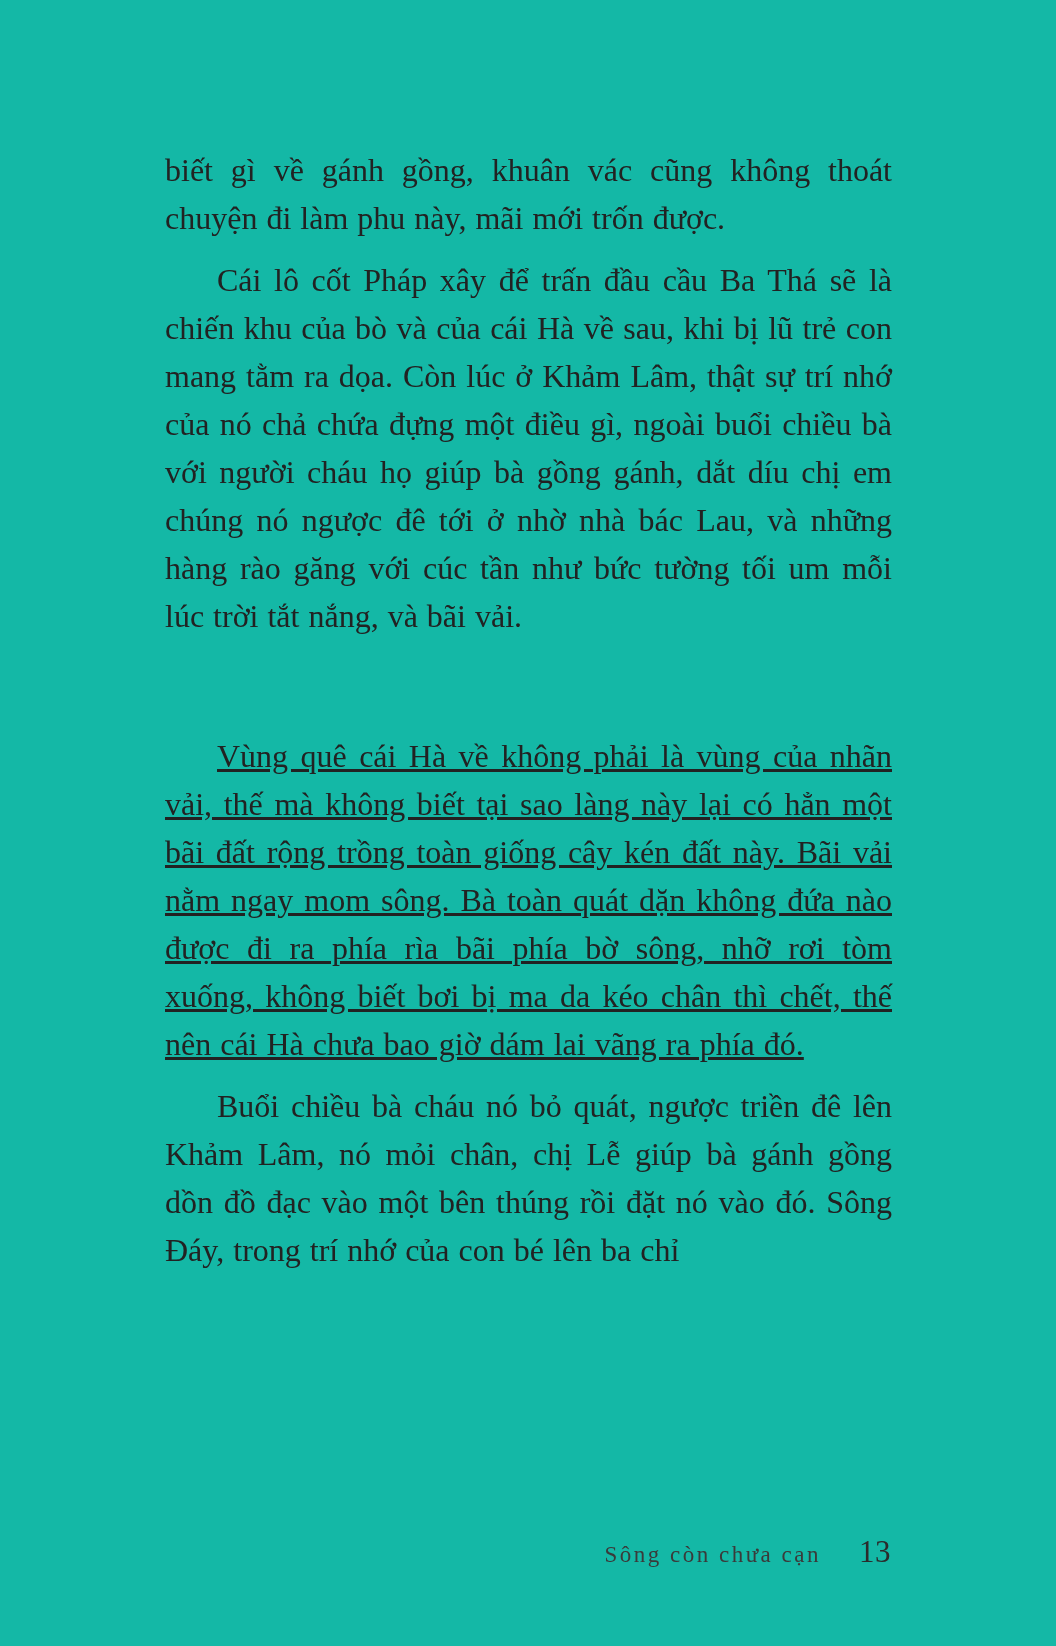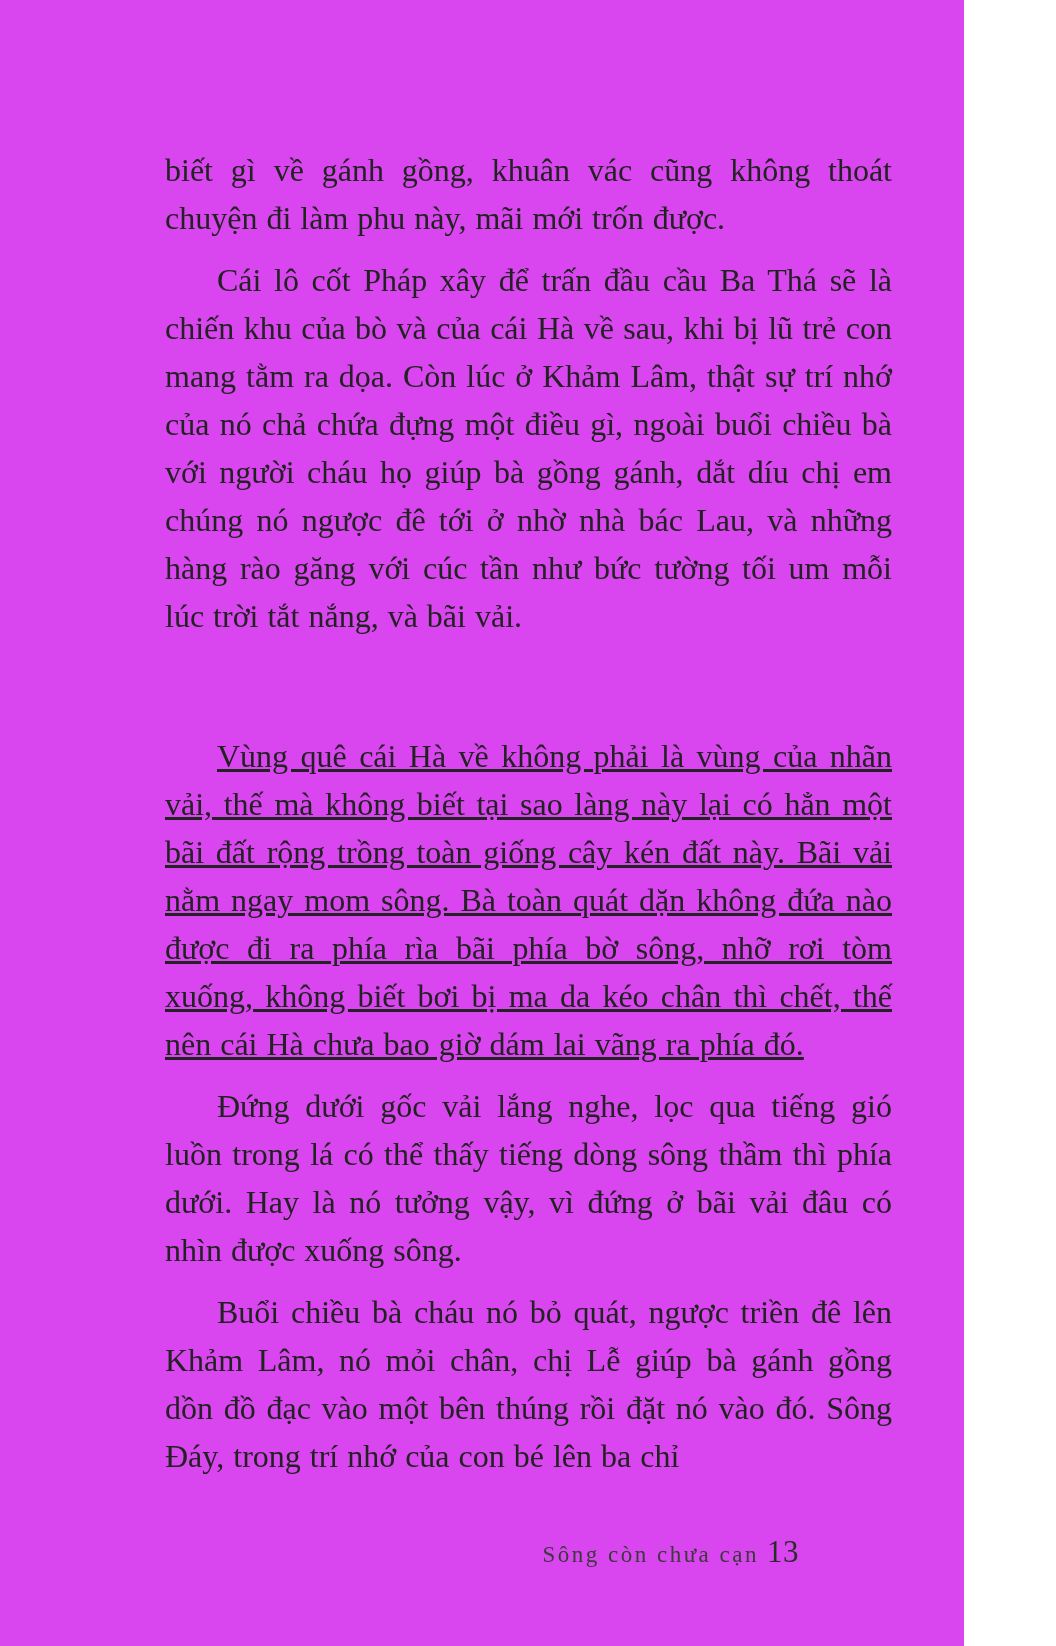--- a/index.html
+++ b/index.html
@@ -1,20 +1,20 @@
 <!DOCTYPE html>
 <html lang="vi"><head>
 <meta charset="utf-8">
 <style>
   html, body { margin: 0; padding: 0; background: #ffffff; }
   .page {
     position: relative;
-    width: 964px;
+    width: 1056px;
     height: 1646px;
-    background: #d946ef;
+    background: #14b8a6;
     font-family: "Liberation Serif", "DejaVu Serif", serif;
     color: #222222;
     overflow: hidden;
   }
   .text-block {
     position: absolute;
     left: 165px;
     top: 146px;
     width: 727px;
   }
@@ -27,42 +27,41 @@
     word-spacing: 1px;
   }
   .text-block p.no-indent { text-indent: 0; }
   .text-block p.section-start { margin-top: 92px; text-decoration: underline; }
   .page-footer {
     position: absolute;
     right: 165px;
     top: 1534px;
     display: flex;
     align-items: baseline;
-    gap: 8px;
+    gap: 38px;
     color: #3a3a3a;
   }
   .footer-title {
     font-size: 23px;
     letter-spacing: 2.5px;
   }
   .footer-page {
     font-size: 31px;
     color: #2b2b2b;
     letter-spacing: 0.5px;
   }
 </style>
 </head>
 <body>
 
 <div class="page">
   <div class="text-block">
     <p class="no-indent">biết gì về gánh gồng, khuân vác cũng không thoát chuyện đi làm phu này, mãi mới trốn được.</p>
     <p>Cái lô cốt Pháp xây để trấn đầu cầu Ba Thá sẽ là chiến khu của bò và của cái Hà về sau, khi bị lũ trẻ con mang tằm ra dọa. Còn lúc ở Khảm Lâm, thật sự trí nhớ của nó chả chứa đựng một điều gì, ngoài buổi chiều bà với người cháu họ giúp bà gồng gánh, dắt díu chị em chúng nó ngược đê tới ở nhờ nhà bác Lau, và những hàng rào găng với cúc tần như bức tường tối um mỗi lúc trời tắt nắng, và bãi vải.</p>
     <p class="section-start">Vùng quê cái Hà về không phải là vùng của nhãn vải, thế mà không biết tại sao làng này lại có hẳn một bãi đất rộng trồng toàn giống cây kén đất này. Bãi vải nằm ngay mom sông. Bà toàn quát dặn không đứa nào được đi ra phía rìa bãi phía bờ sông, nhỡ rơi tòm xuống, không biết bơi bị ma da kéo chân thì chết, thế nên cái Hà chưa bao giờ dám lai vãng ra phía đó.</p>
-    <p>Đứng dưới gốc vải lắng nghe, lọc qua tiếng gió luồn trong lá có thể thấy tiếng dòng sông thầm thì phía dưới. Hay là nó tưởng vậy, vì đứng ở bãi vải đâu có nhìn được xuống sông.</p>
     <p>Buổi chiều bà cháu nó bỏ quát, ngược triền đê lên Khảm Lâm, nó mỏi chân, chị Lễ giúp bà gánh gồng dồn đồ đạc vào một bên thúng rồi đặt nó vào đó. Sông Đáy, trong trí nhớ của con bé lên ba chỉ</p>
   </div>
 
   <div class="page-footer">
     <span class="footer-title">Sông còn chưa cạn</span>
     <span class="footer-page">13</span>
   </div>
 </div>
 
 </body></html>

